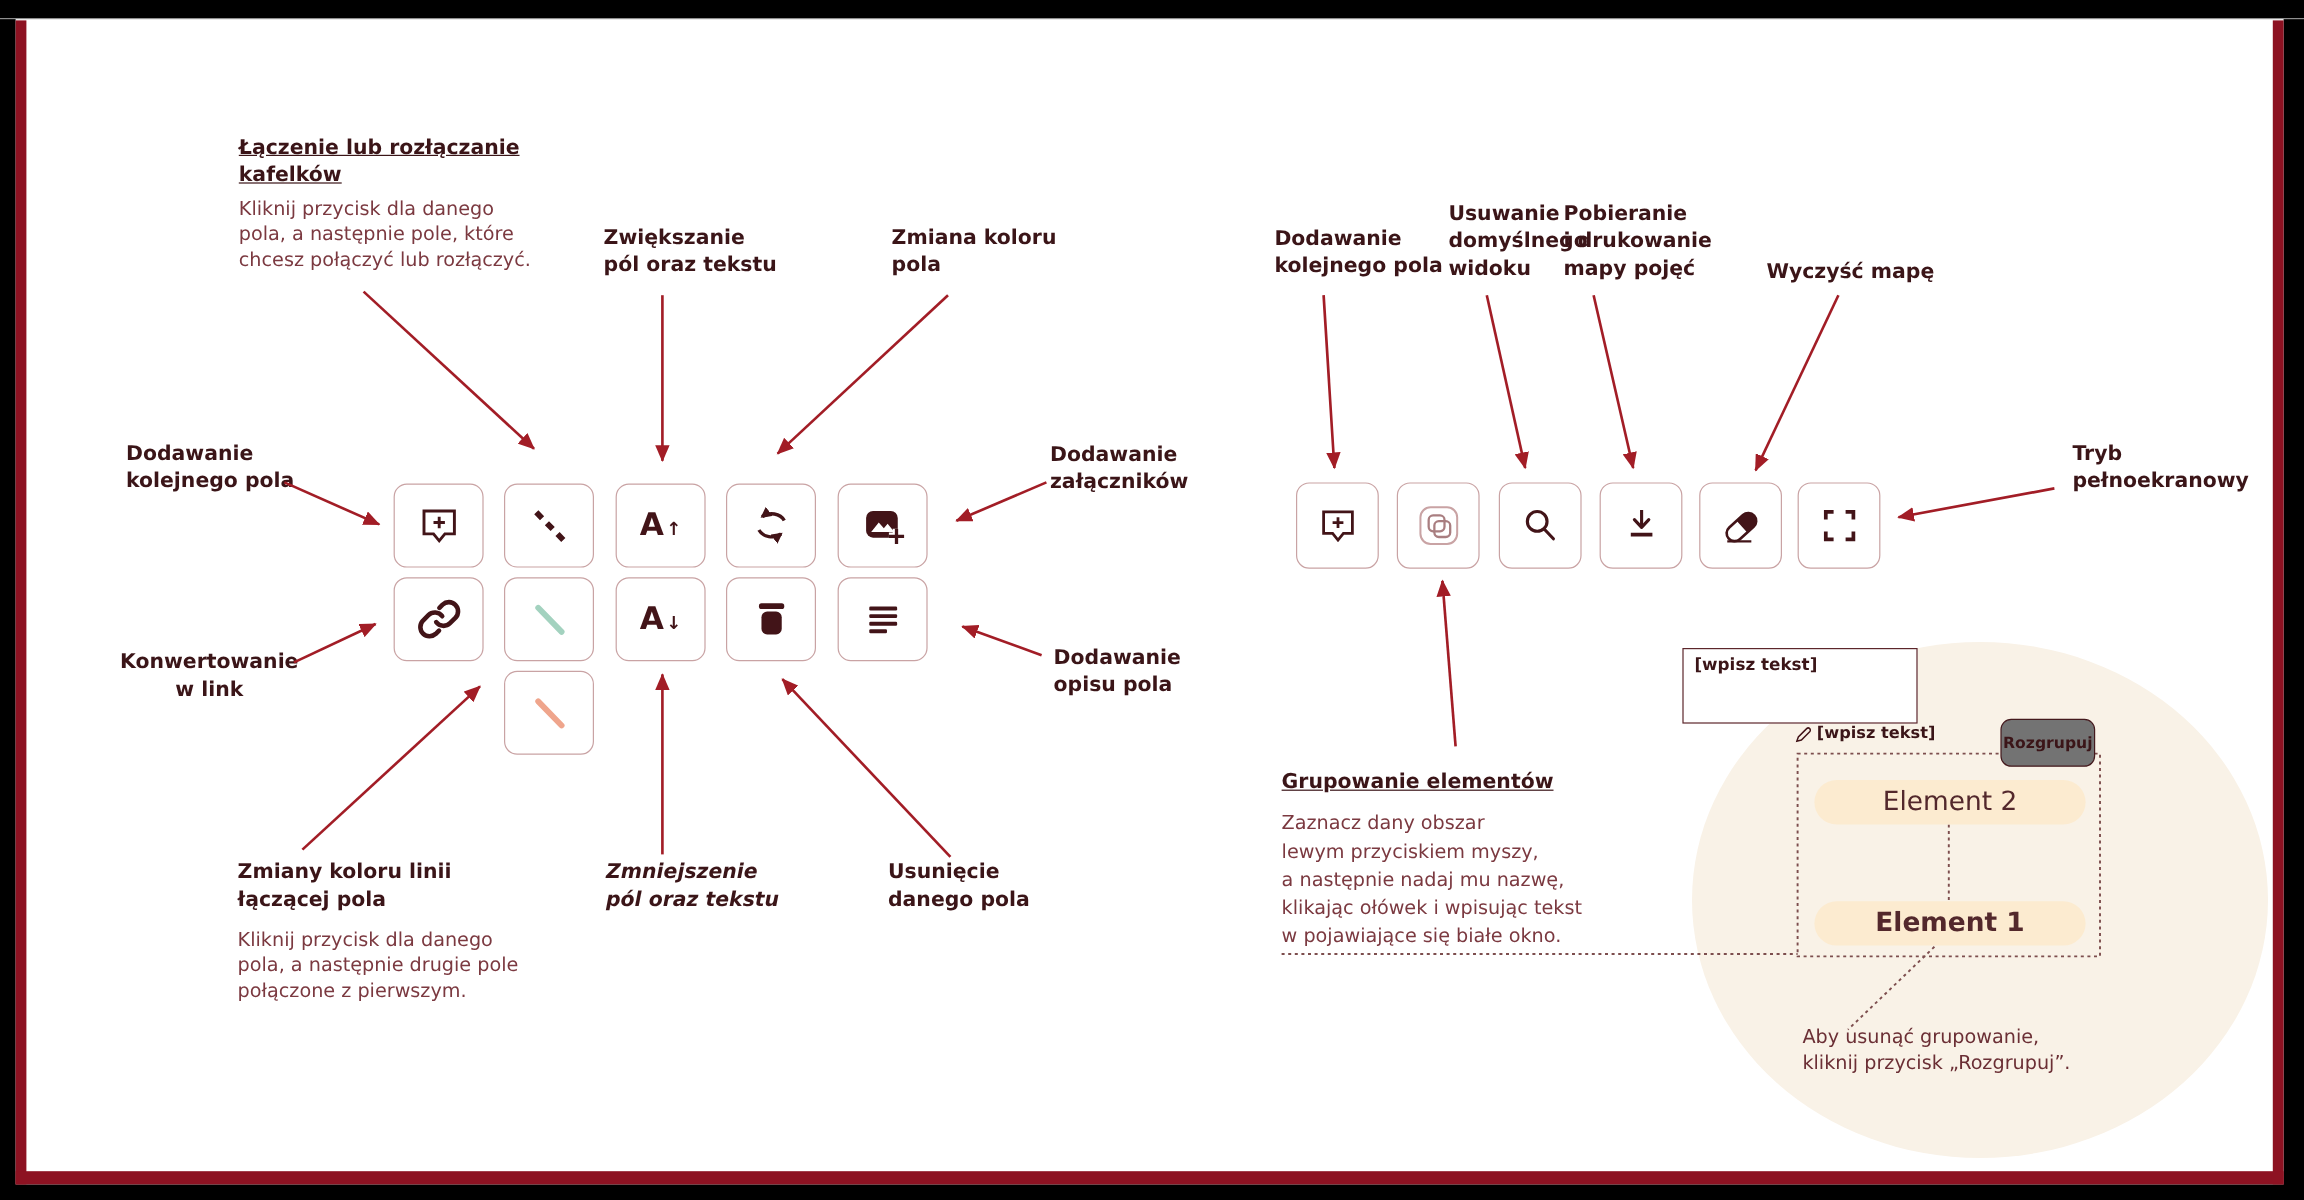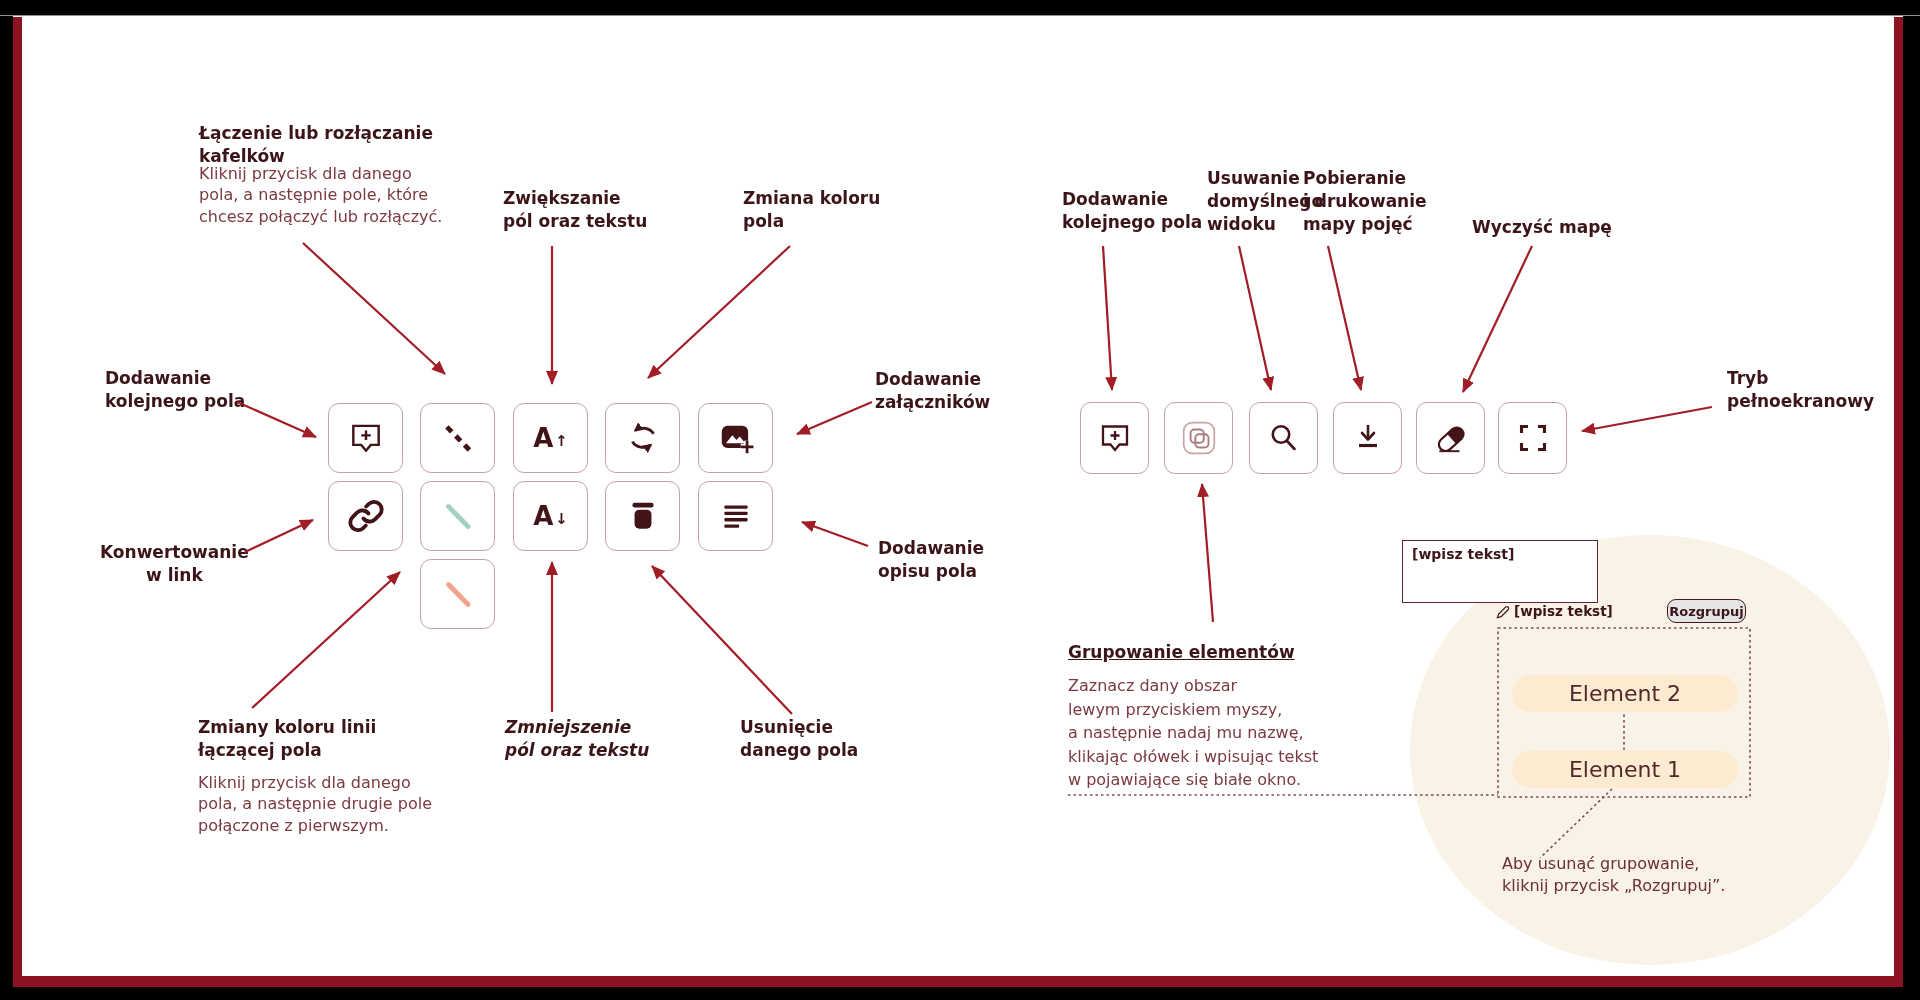--- a/index.html
+++ b/index.html
@@ -26,36 +26,36 @@
   
   #overlay{position:absolute;left:0;top:0;z-index:8;pointer-events:none;}
   
   .circle{position:absolute;left:1410px;top:535px;width:480px;height:430px;border-radius:50%;
           background:#F9F2E7;z-index:1;}
   .textbox{position:absolute;left:1402px;top:540px;width:196px;height:63px;background:#fff;
            border:1.6px solid #5C262B;box-sizing:border-box;padding:5px 9px;z-index:12;
            font-size:14px;font-weight:700;color:#3B1518;}
   .pencil-row{position:absolute;left:1496px;top:603px;display:flex;align-items:center;gap:3px;z-index:12;}
   .pencil-row .plabel{font-size:13.5px;font-weight:700;color:#3B1518;}
-  .ungroup-btn{position:absolute;left:1667px;top:599px;width:79px;height:24px;background:#e5e5e5;
+  .ungroup-btn{position:absolute;left:1667px;top:599px;width:79px;height:40px;background:#737373;
                border:1.6px solid #44191d;border-radius:9px;box-sizing:border-box;z-index:12;
                display:flex;align-items:center;justify-content:center;
                font-size:13px;font-weight:700;color:#3B1518;}
   .pill{position:absolute;left:1512px;width:226px;height:37px;background:#FCEBD0;border-radius:19px;
         display:flex;align-items:center;justify-content:center;z-index:10;
         font-size:22px;color:#53282C;}
   .note{position:absolute;left:1502px;top:853px;font-size:16px;line-height:1.4;color:#6B2F35;
         white-space:pre-line;z-index:10;}
 </style>
 </head>
 <body>
 
 <div class="circle"></div>
 
-<div class="lbl-bold" style="left:199px;top:122px;">Łączenie lub rozłączanie
+<div class="lbl-bold" style="left:199px;top:112px;text-decoration:underline;">Łączenie lub rozłączanie
 kafelków</div>
 <div class="lbl-body" style="left:199px;top:163px;">Kliknij przycisk dla danego
 pola, a następnie pole, które
 chcesz połączyć lub rozłączyć.</div>
 <div class="lbl-bold" style="left:503px;top:187px;">Zwiększanie
 pól oraz tekstu</div>
 <div class="lbl-bold" style="left:743px;top:187px;">Zmiana koloru
 pola</div>
 <div class="lbl-bold" style="left:105px;top:367px;">Dodawanie
 kolejnego pola</div>
@@ -220,22 +220,22 @@
 <div class="textbox">
   <span>[wpisz tekst]</span>
 </div>
 <div class="pencil-row">
   <svg width="15" height="15" viewBox="0 0 16 16">
     <path d="M1.5 14.5 L2.8 10.8 L10.2 3.4 a1.9 1.9 0 0 1 2.7 2.7 L5.5 13.5 L1.5 14.5 Z" fill="none" stroke="#421418" stroke-width="1.3"></path>
   </svg>
   <span class="plabel">[wpisz tekst]</span>
 </div>
 <div class="ungroup-btn">Rozgrupuj</div>
-<div class="pill" style="top:675px;text-align:right;">Element 2</div>
-<div class="pill" style="top:751px;">Element 1</div>
+<div class="pill" style="top:650px;text-align:right;">Element 2</div>
+<div class="pill" style="top:751px;font-weight:bold;">Element 1</div>
 <div class="note">Aby usunąć grupowanie,
 kliknij przycisk „Rozgrupuj”.</div>
 
 <svg id="overlay" width="1920" height="1000" viewBox="0 0 1920 1000">
   <defs>
     <marker id="arw" markerUnits="userSpaceOnUse" markerWidth="15" markerHeight="12" refX="13" refY="6" orient="auto">
       <path d="M0 0 L14 6 L0 12 Z" fill="#A21D26"></path>
     </marker>
   </defs>
   <g stroke="#A21D26" stroke-width="2.2">

